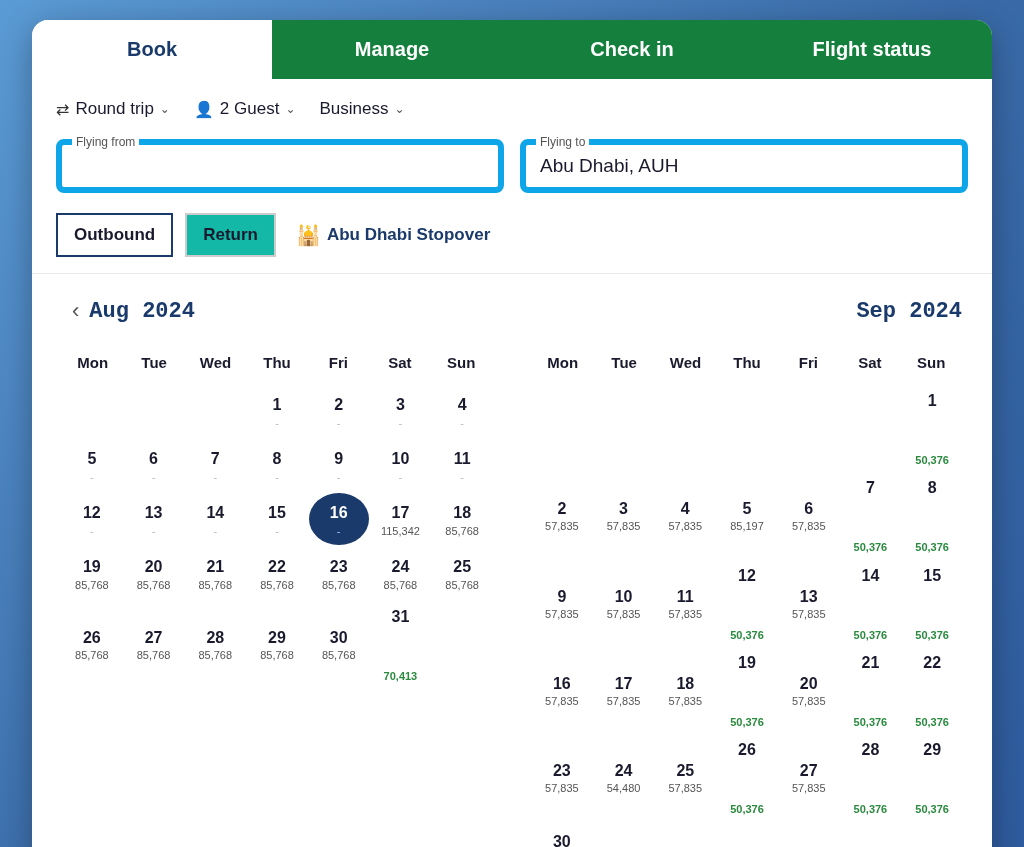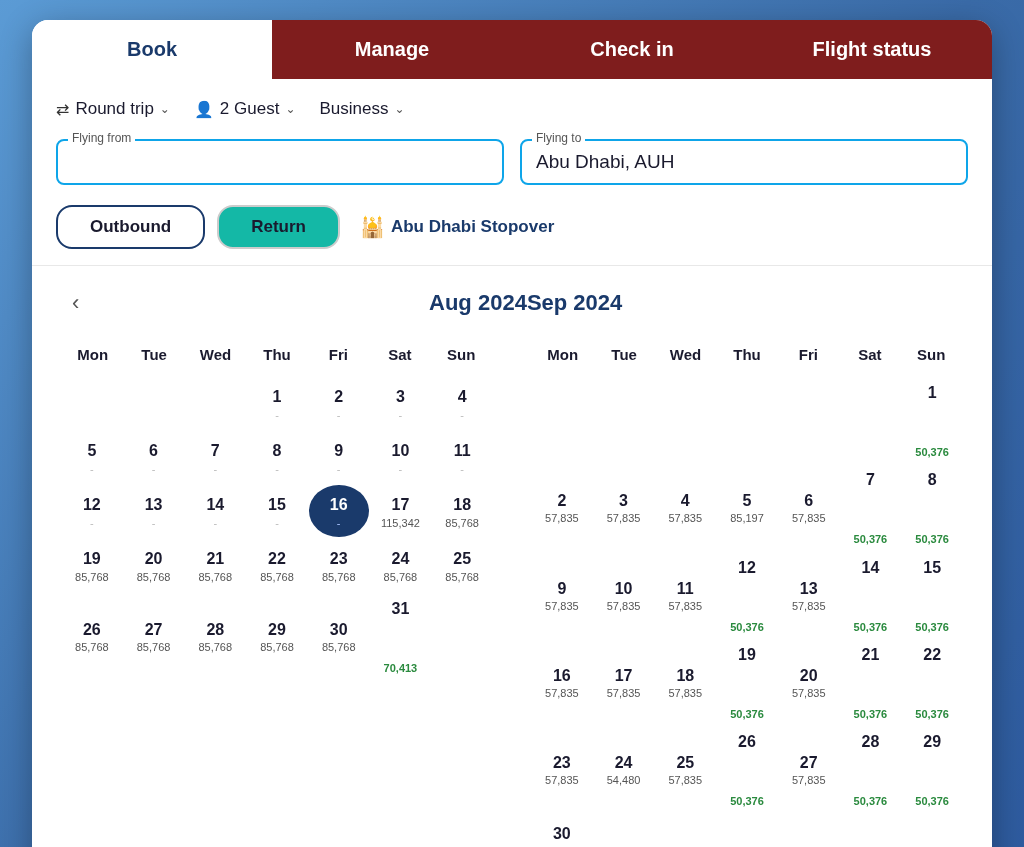--- a/index.html
+++ b/index.html
@@ -26,21 +26,21 @@
       border-radius: 16px 16px 0 0;
       overflow: hidden;
     }
     .tab {
       flex: 1;
       padding: 18px 10px;
       text-align: center;
       font-size: 20px;
       font-weight: 700;
       cursor: pointer;
-      background: #7f1d1d;
+      background: #15803d;
       color: white;
     }
     .tab.active {
       background: white;
       color: #1a3a6b;
     }
     
     .content {
       padding: 20px 24px 0 24px;
       background: white;
@@ -71,21 +71,21 @@
     }
     
     .flight-inputs {
       display: flex;
       gap: 16px;
       margin-bottom: 20px;
     }
     .input-group {
       flex: 1;
       position: relative;
-      border: 2px solid #0ea5e9;
+      border: 6px solid #0ea5e9;
       border-radius: 8px;
       padding: 10px 30px 10px 14px;
     }
     .input-group label {
       position: absolute;
       top: -10px;
       left: 10px;
       background: white;
       padding: 0 4px;
       font-size: 12px;
@@ -102,22 +102,22 @@
     }
     
     .date-row {
       display: flex;
       align-items: center;
       gap: 12px;
       margin-bottom: 0;
       padding-bottom: 16px;
     }
     .date-btn {
-      padding: 10px 32px;
-      border-radius: 16px;
+      padding: 10px 16px;
+      border-radius: 0;
       font-size: 17px;
       font-weight: 600;
       cursor: pointer;
     }
     .date-btn.active {
       background: white;
       border: 2px solid #1a3a6b;
       color: #1a1a2e;
     }
     .date-btn.inactive {
@@ -155,21 +155,22 @@
       border: none;
       font-size: 22px;
       cursor: pointer;
       color: #555;
       padding: 4px 10px;
       border-radius: 4px;
     }
     .cal-months {
       display: flex;
       flex: 1;
-      justify-content: center;
+      justify-content: space-between;
+      font-family: Liberation Mono, monospace;
     }
     .cal-month-title {
       font-size: 22px;
       font-weight: 700;
       color: #1a3a6b;
     }
     
     .calendars {
       display: flex;
       gap: 40px;

